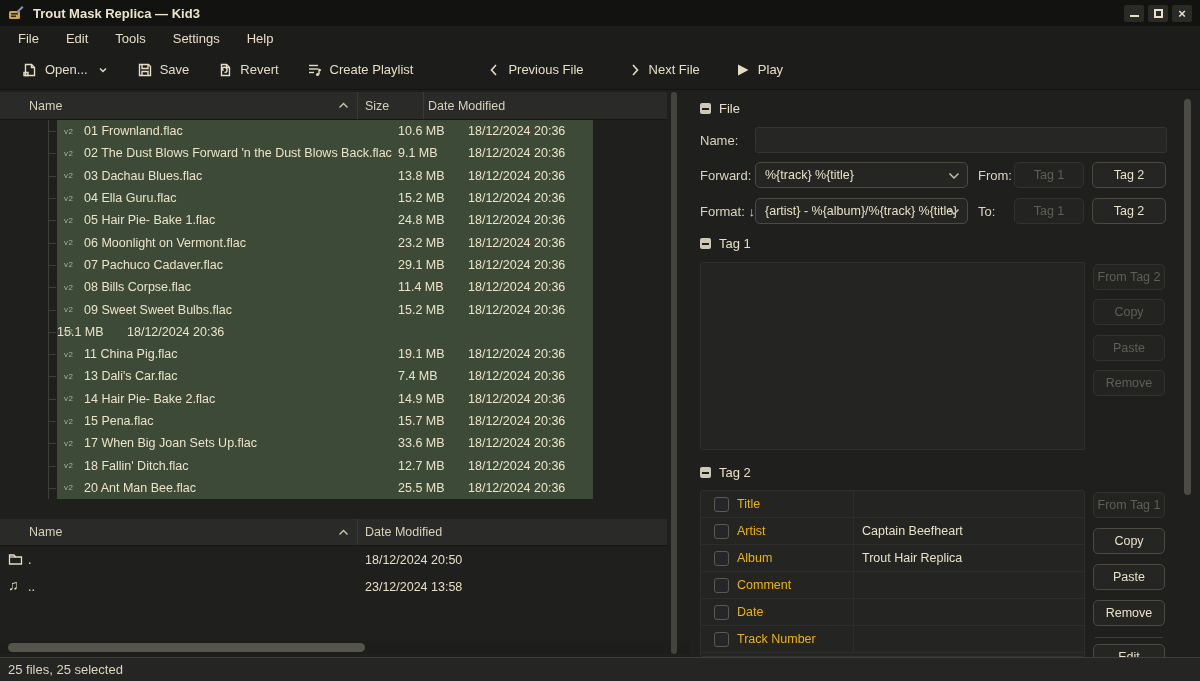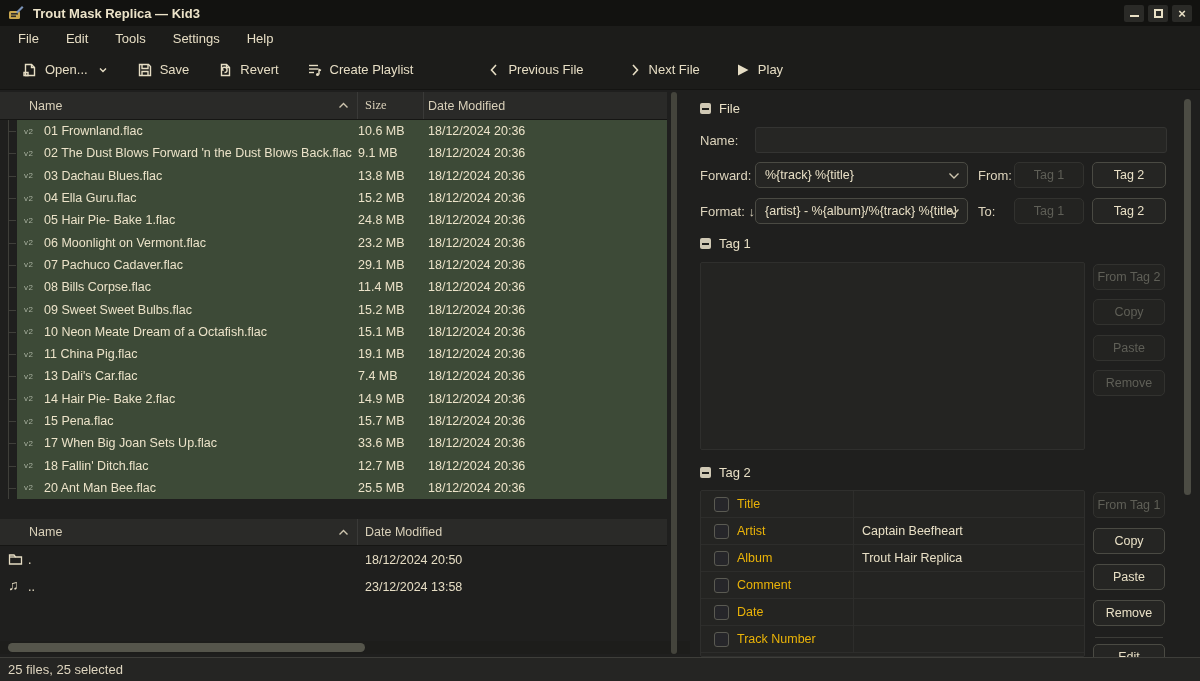--- a/index.html
+++ b/index.html
@@ -30,21 +30,21 @@
     padding-left:16px; gap:16px; }
   .tbtn { display:flex; align-items:center; gap:7px; padding:5px 6px; border-radius:3px; color:#e6ddc4; }
   .tbtn svg { display:block; }
   .chev-sm { margin-left:2px; }
   
   .list-header { position:absolute; background:#2a2a28; border-bottom:1px solid #161614;
     display:flex; align-items:center; color:#d9d0b9; font-size:12.5px; }
   .hdr-cell { height:100%; display:flex; align-items:center; border-right:1px solid #3a3a38; position:relative; }
   .hdr-cell:last-child { border-right:none; }
   .sort-ico { position:absolute; right:8px; top:9px; }
-  .file-rows { position:absolute; left:0; top:120px; width:667px; }
+  .file-rows { position:absolute; left:0; top:120px; width:593px;padding-left:40px; }
   .frow { display:flex; height:22.3px; font-size:12.5px; }
   .tree-cell { width:17px; position:relative; flex:none; }
   .tree-cell::before { content:''; position:absolute; left:8px; top:0; bottom:0; width:1px; background:#3f3f3a; }
   .tree-cell::after  { content:''; position:absolute; left:8px; top:50%; width:8px; height:1px; background:#3f3f3a; }
   .frow-main { flex:1; background:#3d4a37; display:flex; align-items:center; position:relative; color:#ece3c9; }
   .v2badge { position:absolute; left:7px; font-size:8px; color:#a9b1a0; letter-spacing:0.5px; }
   .fname { margin-left:27px; width:314px; white-space:nowrap; overflow:hidden; flex:none; }
   .fsize { width:66px; text-align:left; padding-right:5px; flex:none; }
   .fdate { padding-left:4px; flex:1; white-space:nowrap; }
   .dir-rows { position:absolute; left:0; top:546px; width:667px; }
@@ -177,21 +177,21 @@
     </div>
   </div>
 
   <div class="list-header" style="left:0; top:92px; width:667px; height:28px;">
     <div class="hdr-cell" style="width:358px; padding-left:29px;">
       <span>Name</span>
       <svg class="sort-ico" width="11" height="9" viewBox="0 0 11 9" fill="none" stroke="#cfc6af" stroke-width="1.4">
           <path d="M1.5 6.5 L5.5 2.5 L9.5 6.5"></path>
         </svg>
     </div>
-    <div class="hdr-cell" style="width:66px; padding-left:7px;font-family:Liberation Serif, serif;">
+    <div class="hdr-cell" style="width:66px; padding-left:7px;">
       <span>Size</span>
     </div>
     <div class="hdr-cell" style="flex:1; padding-left:4px;">
       <span>Date Modified</span>
     </div>
   </div>
 
   <div class="file-rows">
 
       <div class="frow">
@@ -281,21 +281,20 @@
           <span class="fname">09 Sweet Sweet Bulbs.flac</span>
           <span class="fsize">15.2 MB</span>
           <span class="fdate">18/12/2024 20:36</span>
         </div>
       </div>
 
       <div class="frow">
         <div class="tree-cell"></div>
         <div class="frow-main">
           <span class="v2badge">v2</span>
-          <span class="fname">10 Neon Meate Dream of a Octafish.flac</span>
           <span class="fsize">15.1 MB</span>
           <span class="fdate">18/12/2024 20:36</span>
         </div>
       </div>
 
       <div class="frow">
         <div class="tree-cell"></div>
         <div class="frow-main">
           <span class="v2badge">v2</span>
           <span class="fname">11 China Pig.flac</span>

